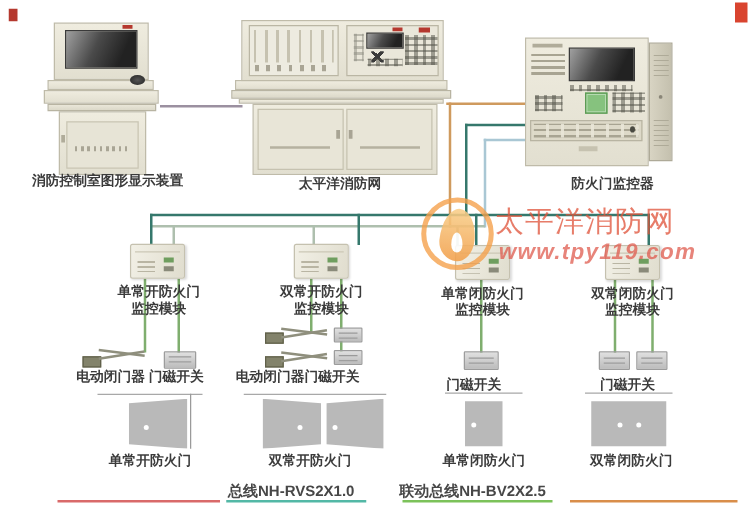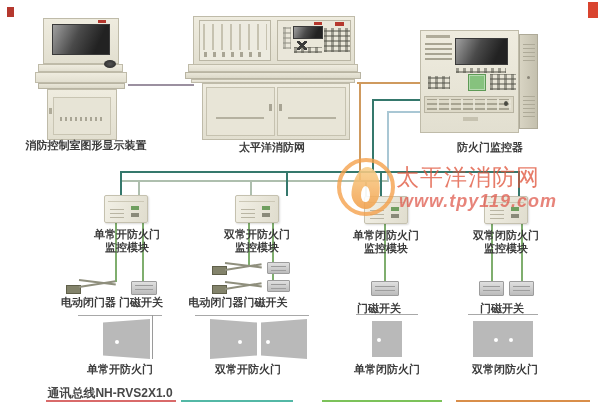--- a/index.html
+++ b/index.html
@@ -226,21 +226,22 @@
 
   <div class="door" style="left:473px;top:321px;width:60px;height:36px"></div>
   <div class="door-dot" style="left:494px;top:338px"></div>
   <div class="door-dot" style="left:509px;top:338px"></div>
 
   <div class="lbl" style="left:120px;top:363px">单常开防火门</div>
   <div class="lbl" style="left:248px;top:363px">双常开防火门</div>
   <div class="lbl" style="left:387px;top:363px">单常闭防火门</div>
   <div class="lbl" style="left:505px;top:363px">双常闭防火门</div>
 
-  <div class="bus-lbl" style="left:110px;top:385px">通讯总线NH-RVS2X1.0</div>
+  <div class="bus-lbl" style="left:233px;top:385px">总线NH-RVS2X1.0</div>
+  <div class="bus-lbl" style="left:378px;top:385px">联动总线NH-BV2X2.5</div>
   <div class="underline" style="left: 46px; top: 400px; width: 130px; background-color: rgb(217, 106, 106);"></div>
   <div class="underline" style="left: 181px; top: 400px; width: 112px; background-color: rgb(83, 184, 166);"></div>
   <div class="underline" style="left: 322px; top: 400px; width: 120px; background-color: rgb(124, 194, 90);"></div>
   <div class="underline" style="left: 456px; top: 400px; width: 134px; background-color: rgb(217, 142, 74);"></div>
 
   <div class="wm">
     <div class="wm-ring" style="left:337px;top:158px">
       <div class="wm-flame" style="left:11px;top:5px;width:28px;height:42px"></div>
       <div class="wm-flame-in" style="left:20px;top:24px;width:9px;height:16px"></div>
     </div>

